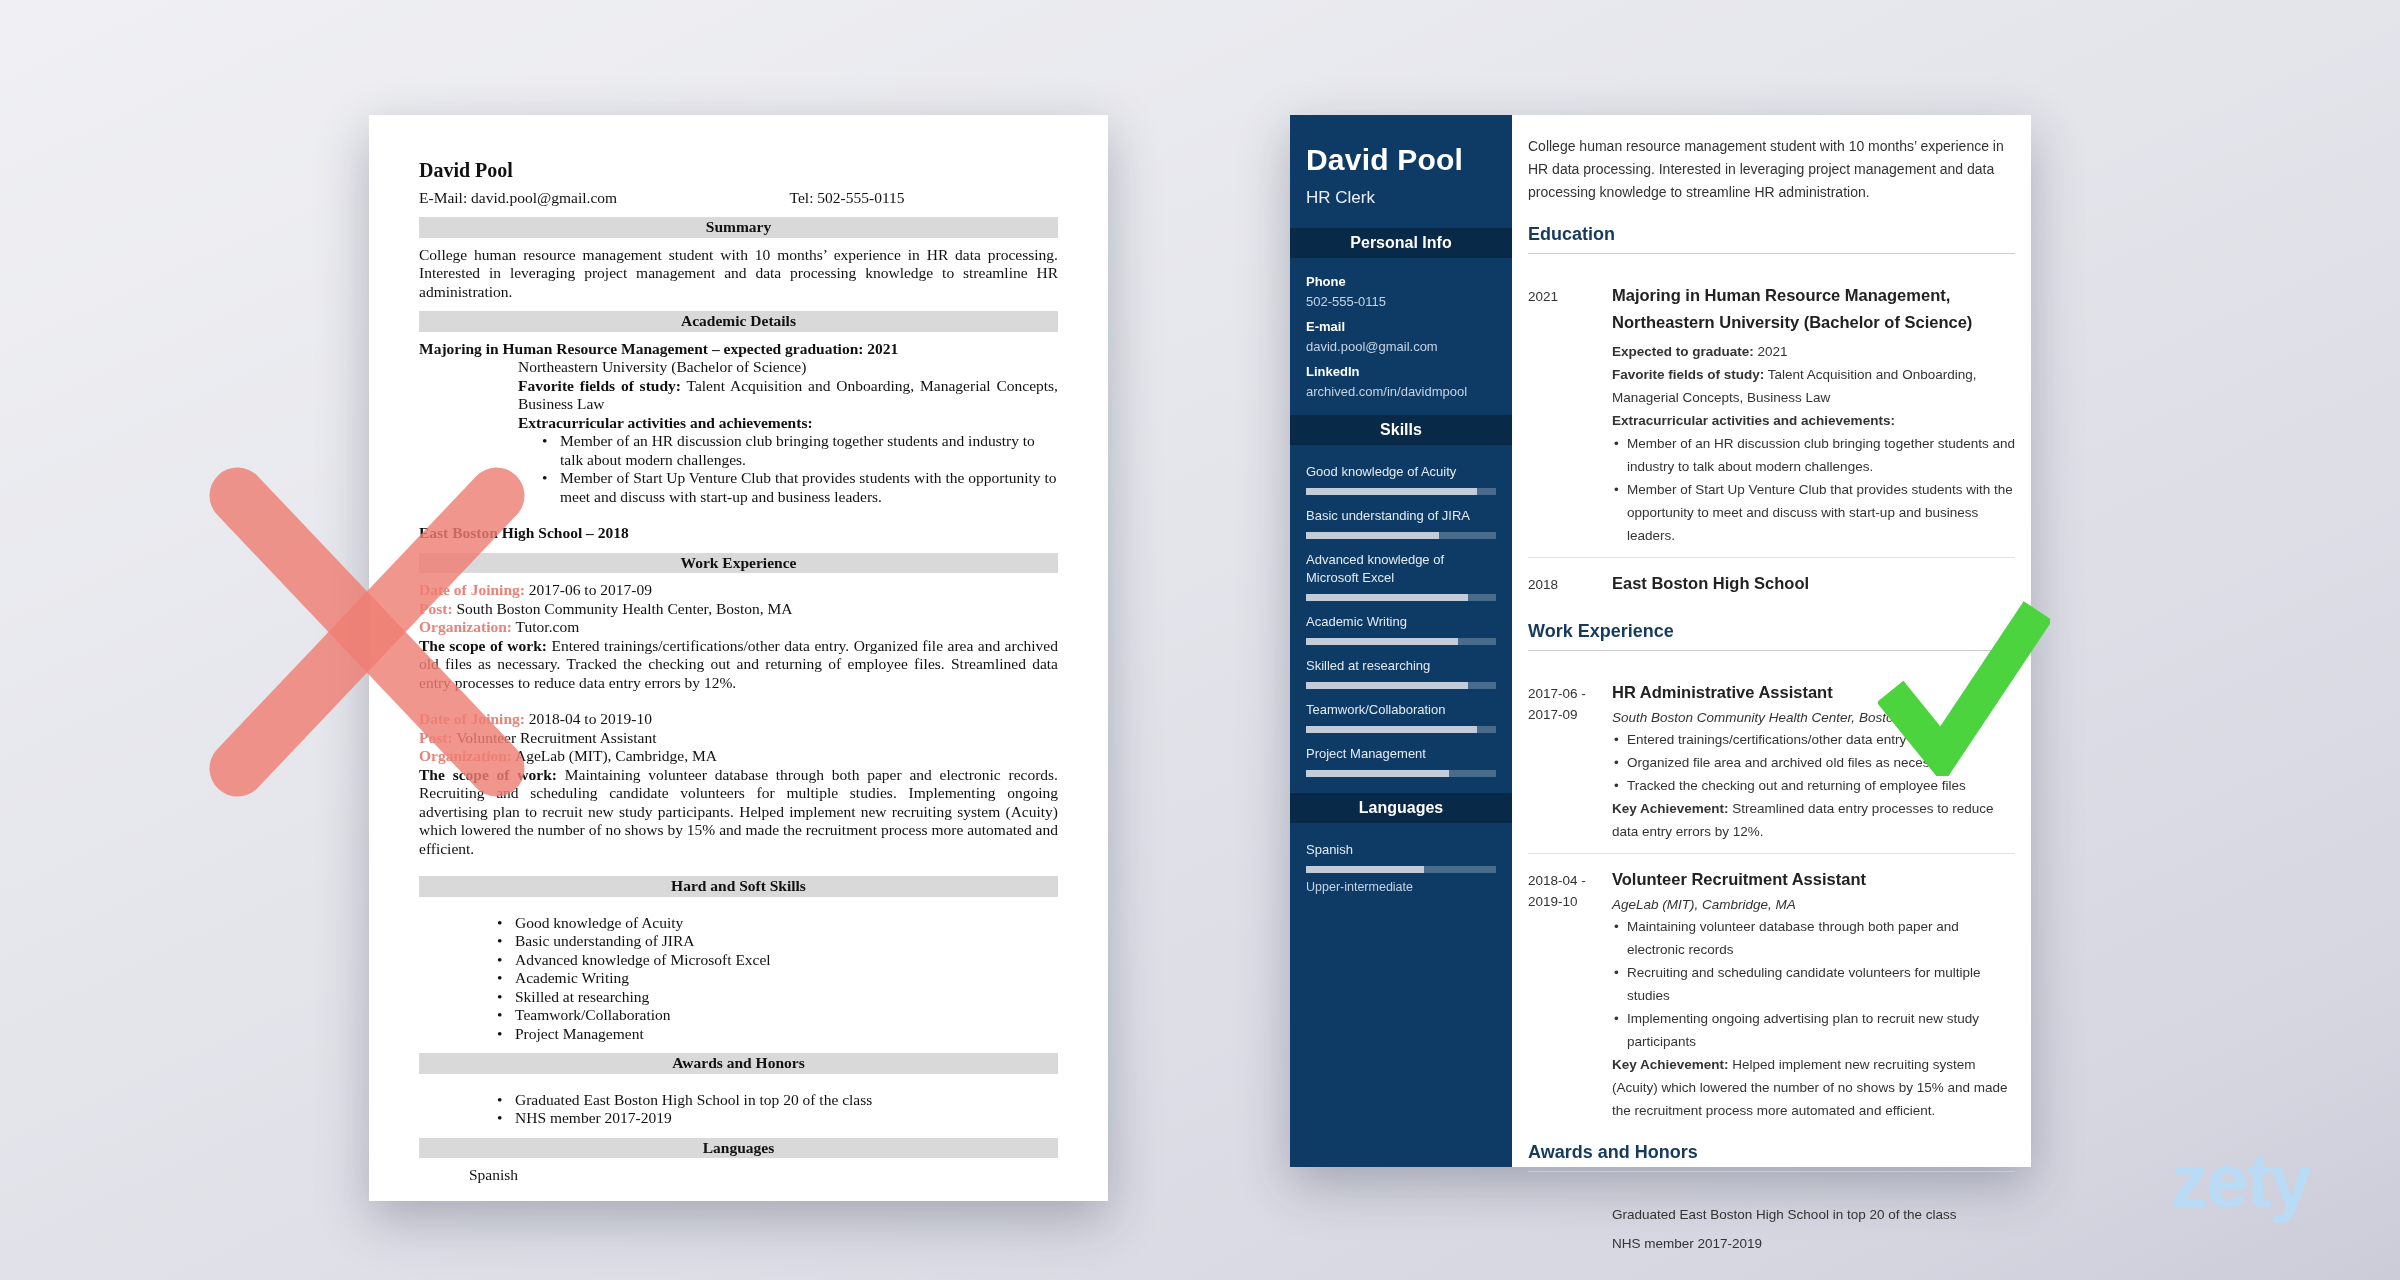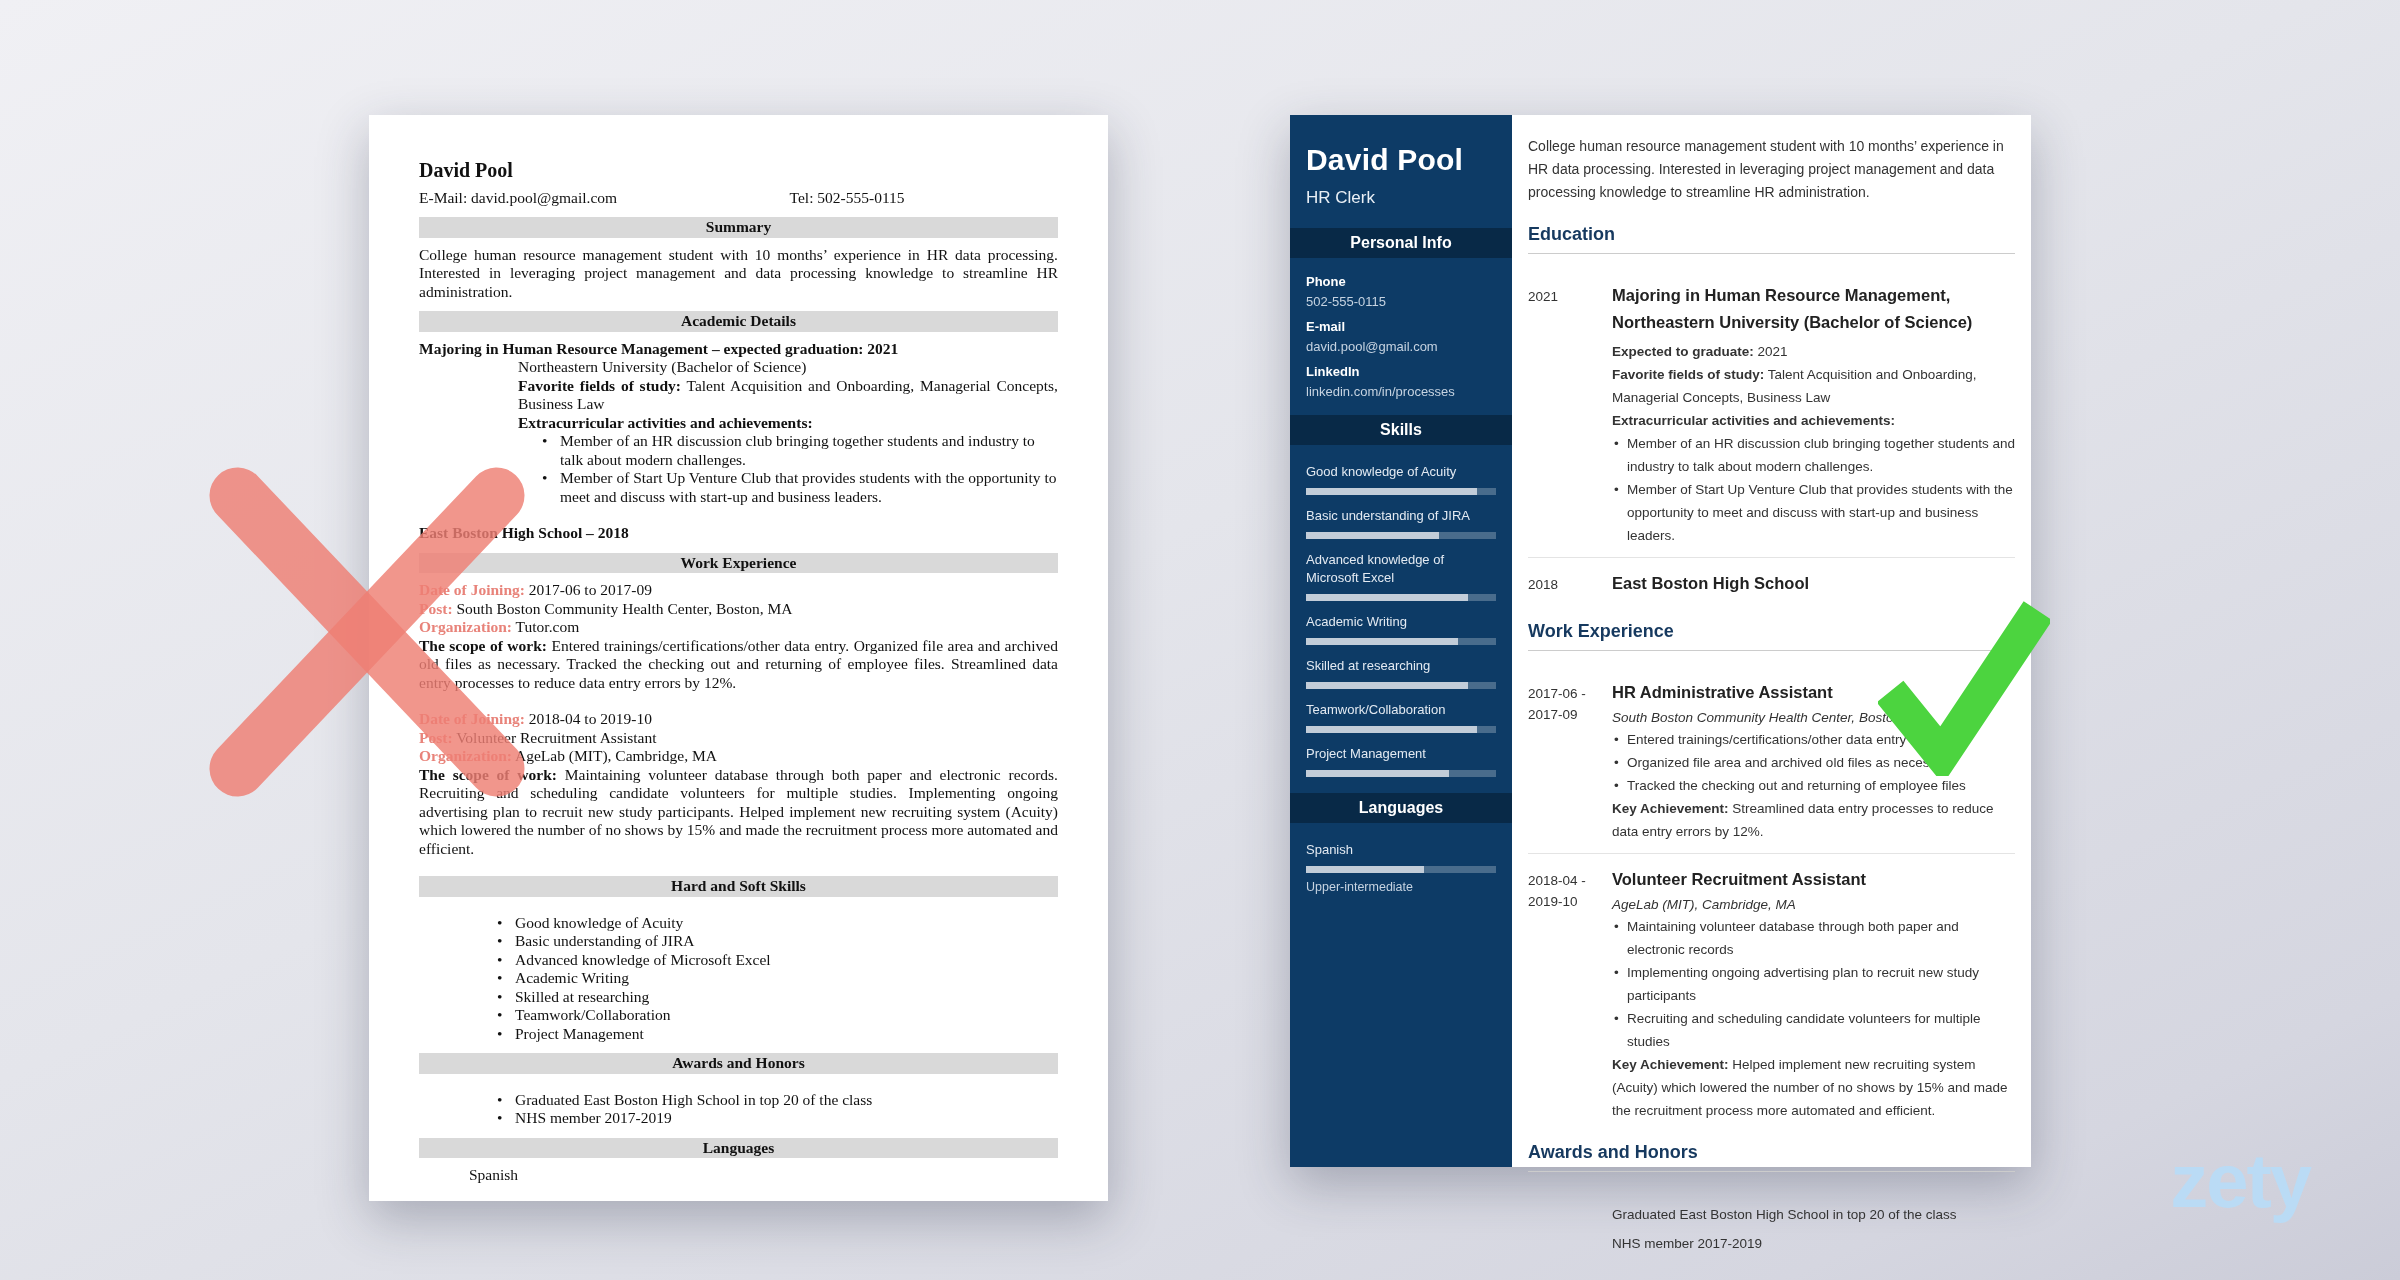--- a/index.html
+++ b/index.html
@@ -150,21 +150,21 @@
         <div class="sb-role">HR Clerk</div>
       </div>
 
       <div class="sb-bar">Personal Info</div>
       <div class="sb-group">
         <div class="sb-label">Phone</div>
         <div class="sb-value">502-555-0115</div>
         <div class="sb-label">E-mail</div>
         <div class="sb-value">david.pool@gmail.com</div>
         <div class="sb-label">LinkedIn</div>
-        <div class="sb-value">linkedin.com/in/processes</div>
+        <div class="sb-value">archived.com/in/davidmpool</div>
       </div>
 
       <div class="sb-bar">Skills</div>
       <div class="sb-group">
         <div class="skill">
           <div class="skill-name">Good knowledge of Acuity</div>
           <div class="skill-track">
               <div class="skill-fill" style="width: 90%;"></div>
             </div>
         </div>
@@ -270,22 +270,22 @@
         <div class="entry">
           <div class="e-date">
             <div>2018-04 -</div>
             <div>2019-10</div>
           </div>
           <div class="e-body">
             <div class="e-title">Volunteer Recruitment Assistant</div>
             <div class="e-company">AgeLab (MIT), Cambridge, MA</div>
             <ul class="m-list">
               <li>Maintaining volunteer database through both paper and electronic records</li>
+              <li>Recruiting and scheduling candidate volunteers for multiple studies</li>
               <li>Implementing ongoing advertising plan to recruit new study participants</li>
-              <li>Recruiting and scheduling candidate volunteers for multiple studies</li>
             </ul>
             <div class="e-line"><b>Key Achievement:</b><span> Helped implement new recruiting system (Acuity) which lowered the number of no shows by 15% and made the recruitment process more automated and efficient.</span></div>
           </div>
         </div>
       </div>
 
       <div class="m-section">
         <div class="m-h">Awards and Honors</div>
         <div class="m-awards">
           <div>Graduated East Boston High School in top 20 of the class</div>

